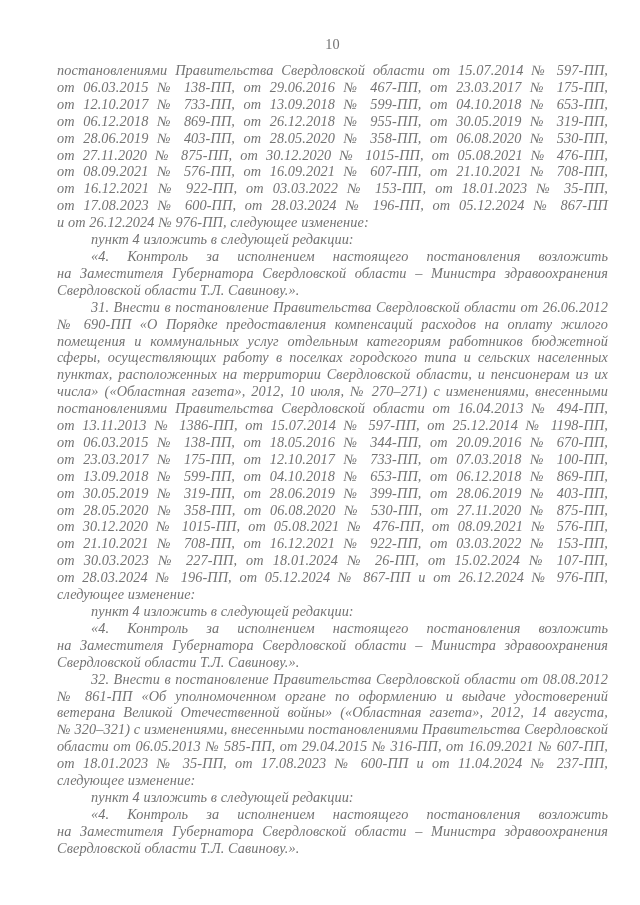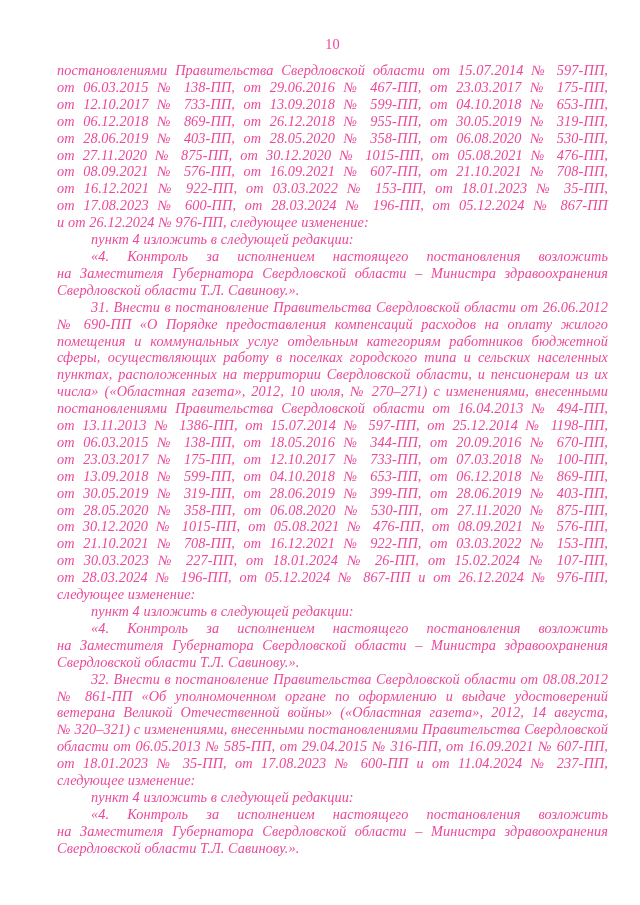--- a/index.html
+++ b/index.html
@@ -8,21 +8,21 @@
     background: #ffffff;
   }
   .page {
     position: relative;
     width: 640px;
     height: 905px;
     background: #ffffff;
     box-sizing: border-box;
     padding-top: 36px;
     font-family: "Liberation Serif", "DejaVu Serif", serif;
-    color: #ec4899;
+    color: #737373;
     overflow: hidden;
   }
   .page-number {
     width: 551px;            
     margin-left: 57px;
     text-align: center;
     font-size: 14.3px;
     line-height: 16px;
   }
   .doc-body {

